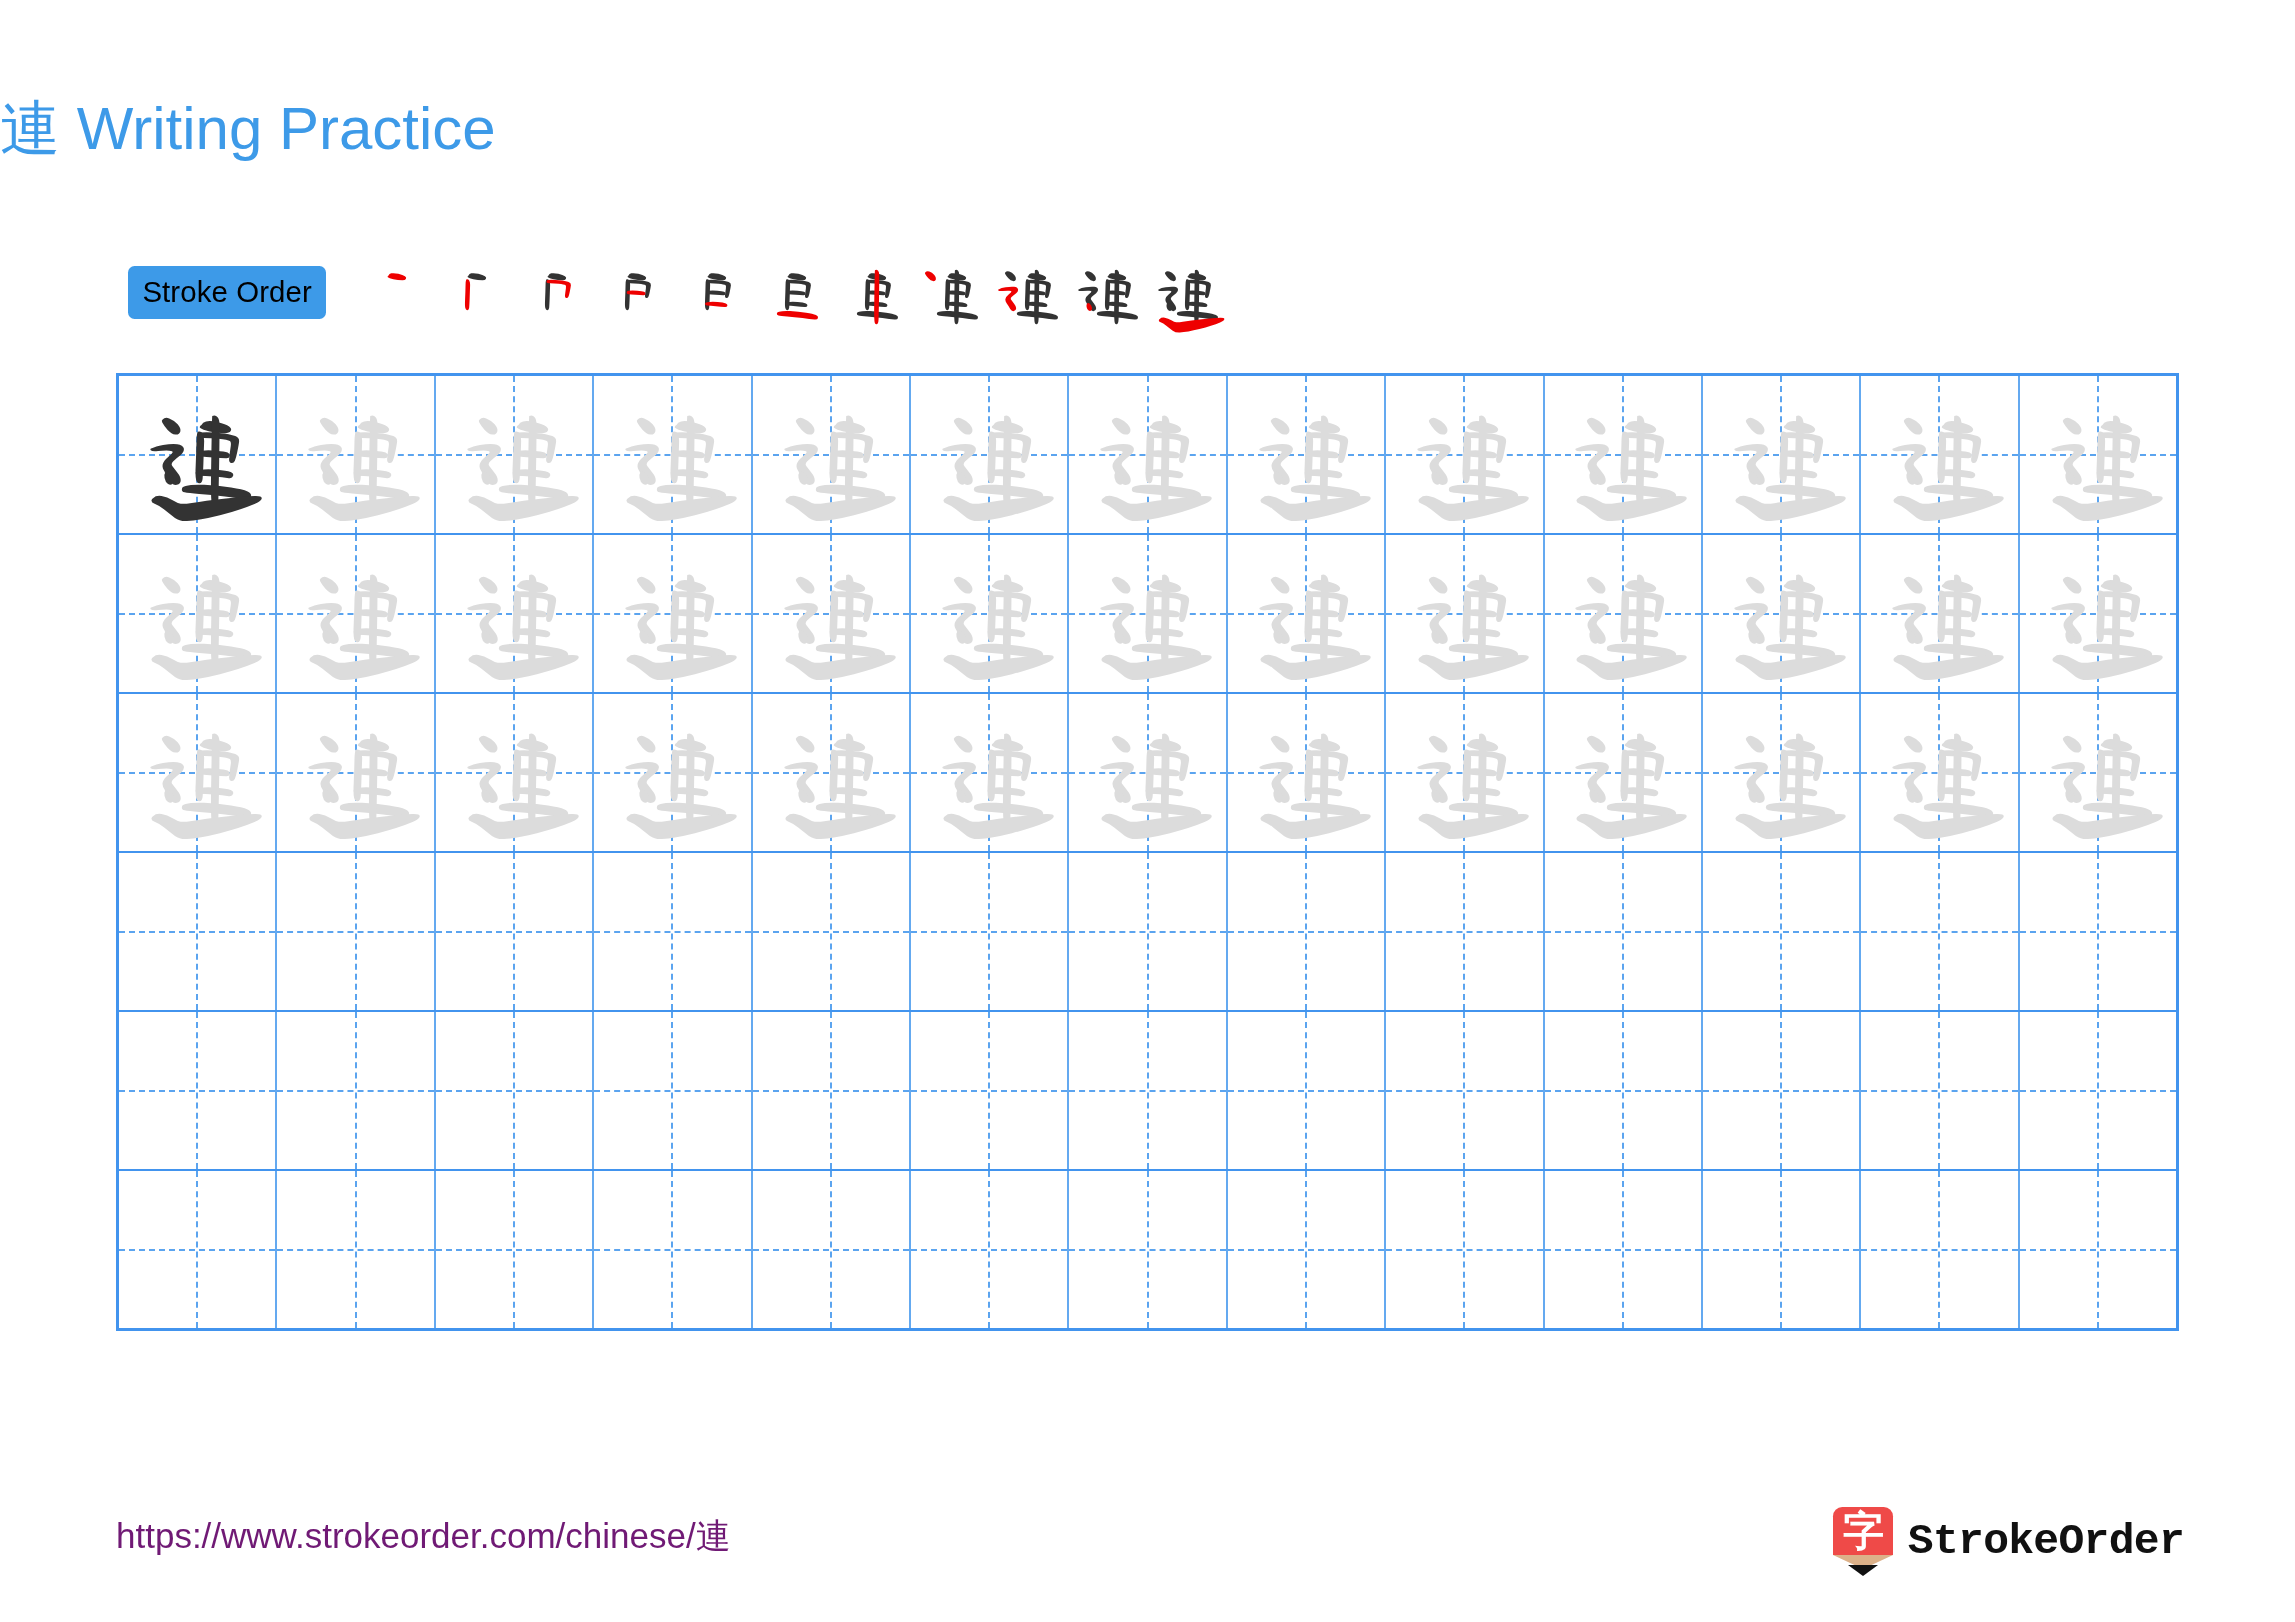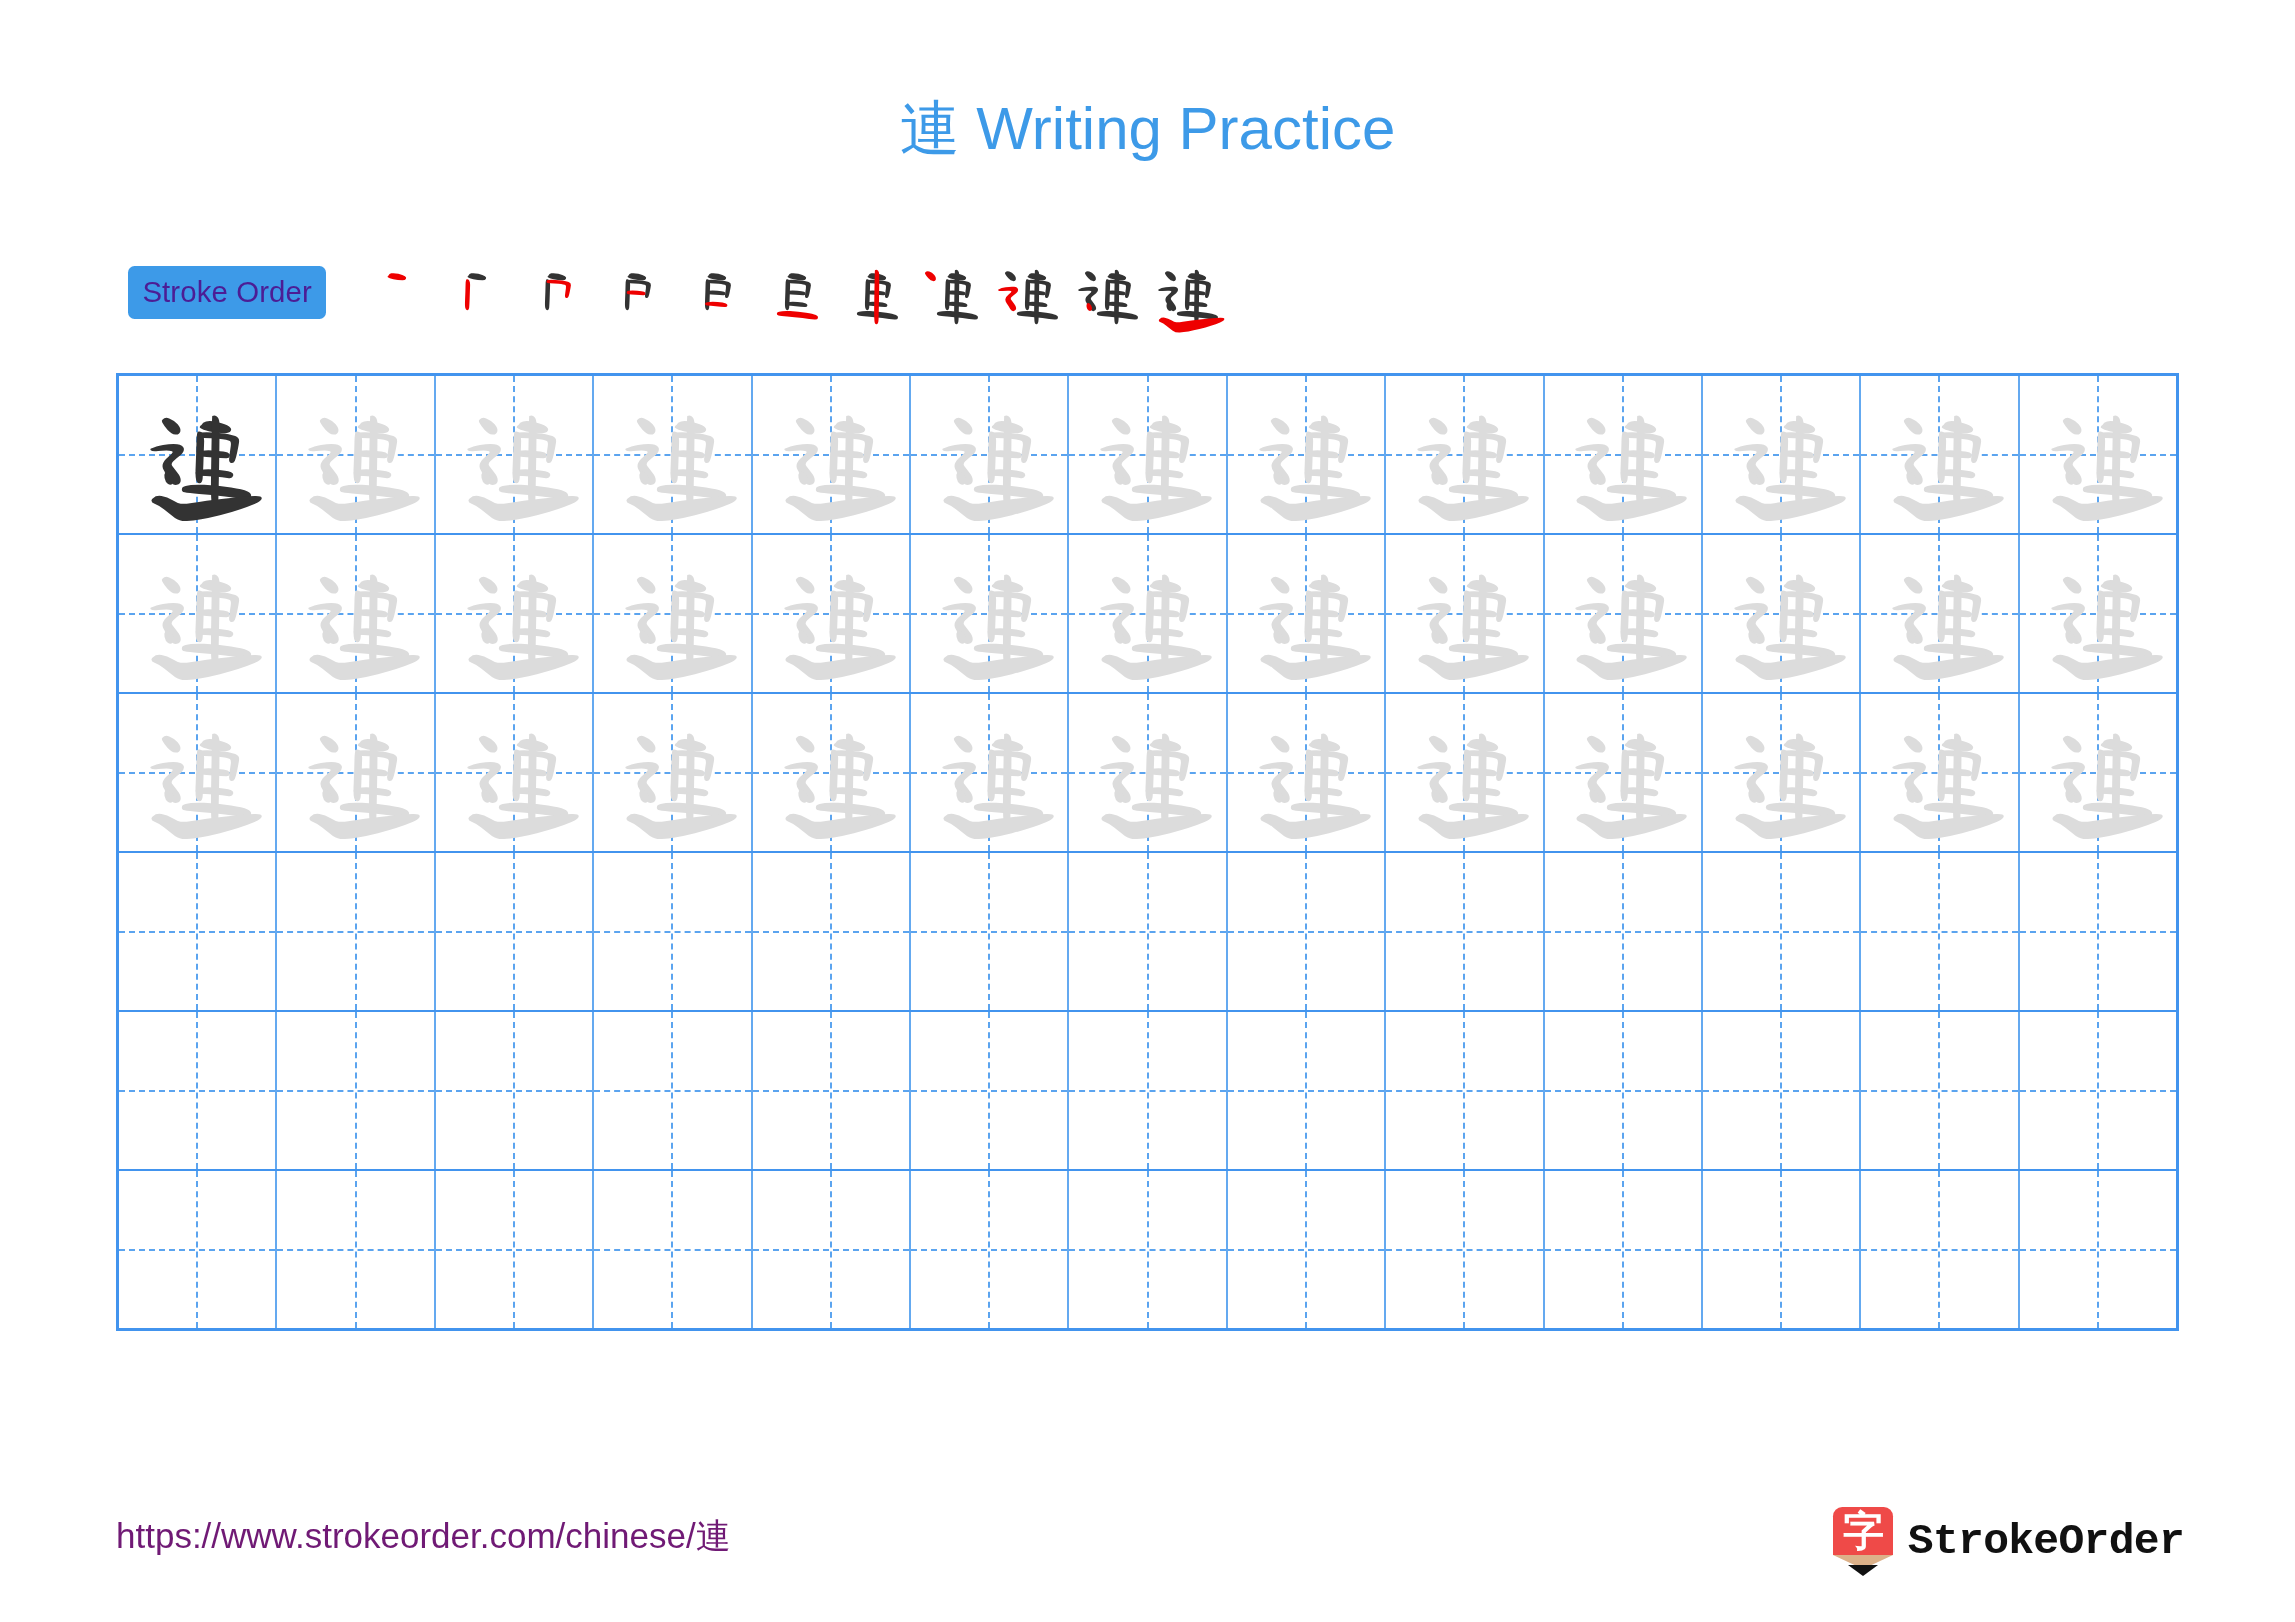--- a/index.html
+++ b/index.html
@@ -14,21 +14,21 @@
     font-family: "Liberation Sans", sans-serif;
     overflow: hidden;
   }
 
   
   #page-title {
     position: absolute;
     top: 98px;
     left: 0;
     width: 100%;
-    text-align: center;
+    text-align: left;
     font-size: 60px;
     line-height: 1;
     color: #3d9ae8;
     font-weight: 400;
     white-space: nowrap;
   }
   #page-title .han {
     font-family: "DejaVu Sans", "Liberation Sans", sans-serif;
   }
 
@@ -36,21 +36,21 @@
   #stroke-order-row {
     position: absolute;
     top: 253px;
     left: 128px;
     height: 79px;
     display: flex;
     align-items: center;
   }
   #stroke-order-badge {
     background: #3d9ae8;
-    color: #4c1d95;
+    color: #000000;
     font-size: 29.4px;
     line-height: 1;
     padding: 11px 14.4px 12.4px 14.4px;
     border-radius: 6.5px;
     white-space: nowrap;
     letter-spacing: 0.1px;
   }
   #stroke-steps {
     display: flex;
     align-items: center;

